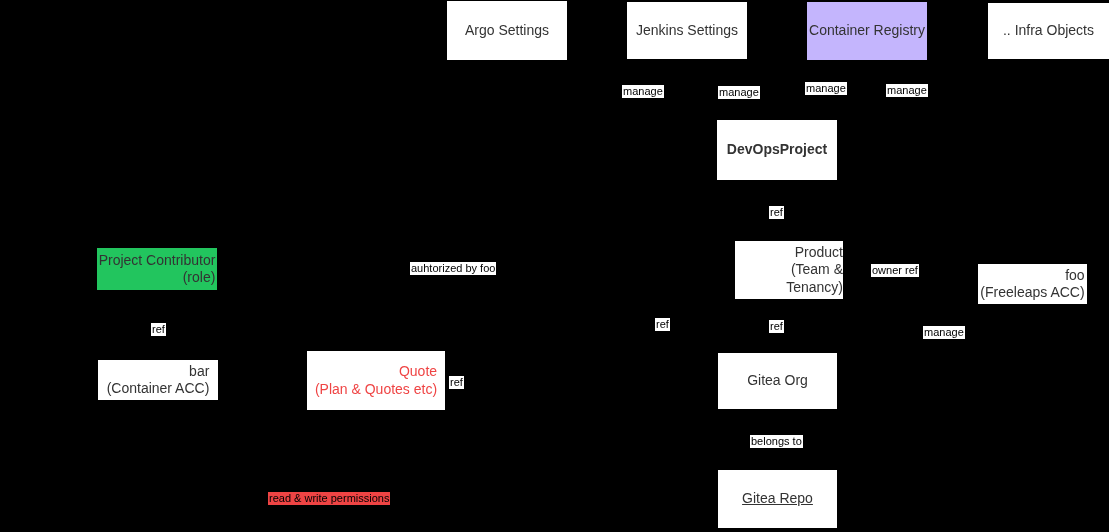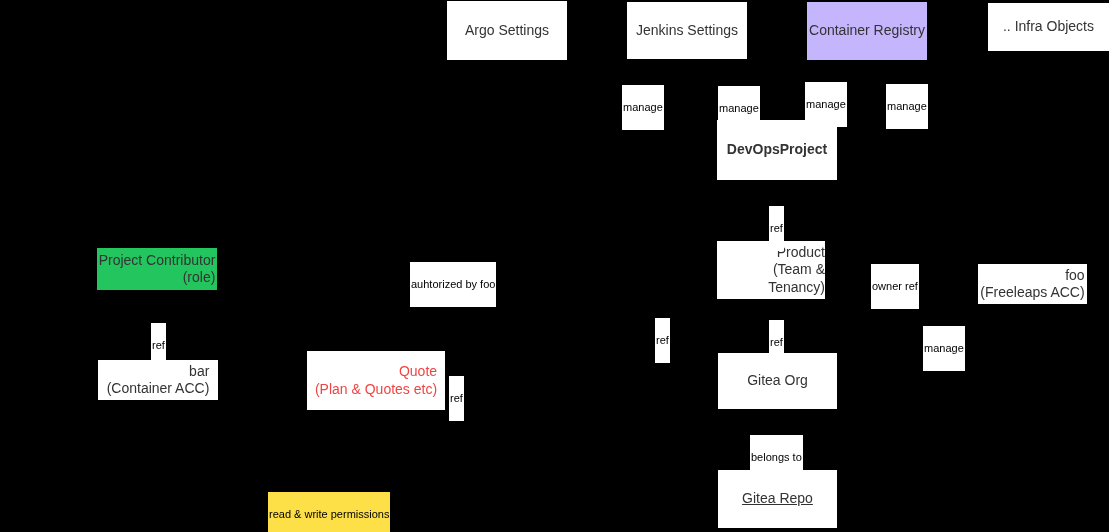--- a/index.html
+++ b/index.html
@@ -27,34 +27,34 @@
     text-align: right;
     white-space: pre-line;
     box-sizing: border-box;
   }
   .edge-label {
     position: absolute;
     background: #ffffff;
     color: #000000;
     font-size: 11px;
     line-height: 13px;
-    padding: 16px 1px;
+    padding: 0 1px;
     white-space: nowrap;
   }
 </style>
 </head>
 <body>
 
 <div class="canvas" style="background: rgb(0, 0, 0);">
     <div class="node" style="left: 447px; top: 1px; width: 120px; height: 59px; background: rgb(255, 255, 255); color: rgb(51, 51, 51);">Argo Settings</div>
     <div class="node" style="left: 627px; top: 2px; width: 120px; height: 57px; background: rgb(255, 255, 255); color: rgb(51, 51, 51);">Jenkins Settings</div>
     <div class="node" style="left: 807px; top: 2px; width: 120px; height: 58px; background: #c4b5fd; color: rgb(51, 51, 51);">Container Registry</div>
-    <div class="node" style="left: 988px; top: 3px; width: 121px; height: 48px; background: rgb(255, 255, 255); color: rgb(51, 51, 51);">.. Infra Objects</div>
+    <div class="node" style="left: 988px; top: 3px; width: 121px; height: 56px; background: rgb(255, 255, 255); color: rgb(51, 51, 51);">.. Infra Objects</div>
     <div class="node" style="left: 717px; top: 120px; width: 120px; height: 60px; background: rgb(255, 255, 255); color: rgb(51, 51, 51); font-weight: bold;">DevOpsProject</div>
-    <div class="node" style="left: 717px; top: 241px; width: 108px; height: 58px; background: rgb(255, 255, 255); color: rgb(51, 51, 51);">Product
+    <div class="node" style="left: 735px; top: 241px; width: 108px; height: 58px; background: rgb(255, 255, 255); color: rgb(51, 51, 51);">Product
 (Team &amp; Tenancy)</div>
     <div class="node" style="left: 978px; top: 250px; width: 109px; height: 40px; background: rgb(255, 255, 255); color: rgb(51, 51, 51); margin-top: 14px;">foo
 (Freeleaps ACC)</div>
     <div class="node" style="left: 97px; top: 248px; width: 120px; height: 42px; background: #22c55e; color: rgb(51, 51, 51);">Project Contributor
 (role)</div>
     <div class="node" style="left: 98px; top: 360px; width: 120px; height: 40px; background: rgb(255, 255, 255); color: rgb(51, 51, 51);">bar
 (Container ACC)</div>
     <div class="node" style="left: 307px; top: 351px; width: 138px; height: 59px; background: rgb(255, 255, 255); color: #ef4444;">Quote
 (Plan &amp; Quotes etc)</div>
     <div class="node" style="left: 718px; top: 353px; width: 119px; height: 56px; background: rgb(255, 255, 255); color: rgb(51, 51, 51);">Gitea Org</div>
@@ -65,14 +65,14 @@
     <span class="edge-label" style="left: 886px; top: 84px; background: rgb(255, 255, 255); color: rgb(0, 0, 0);">manage</span>
     <span class="edge-label" style="left: 769px; top: 206px; background: rgb(255, 255, 255); color: rgb(0, 0, 0);">ref</span>
     <span class="edge-label" style="left: 410px; top: 262px; background: rgb(255, 255, 255); color: rgb(0, 0, 0);">auhtorized by foo</span>
     <span class="edge-label" style="left: 871px; top: 264px; background: rgb(255, 255, 255); color: rgb(0, 0, 0);">owner ref</span>
     <span class="edge-label" style="left: 769px; top: 320px; background: rgb(255, 255, 255); color: rgb(0, 0, 0);">ref</span>
     <span class="edge-label" style="left: 923px; top: 326px; background: rgb(255, 255, 255); color: rgb(0, 0, 0);">manage</span>
     <span class="edge-label" style="left: 151px; top: 323px; background: rgb(255, 255, 255); color: rgb(0, 0, 0);">ref</span>
     <span class="edge-label" style="left: 655px; top: 318px; background: rgb(255, 255, 255); color: rgb(0, 0, 0);">ref</span>
     <span class="edge-label" style="left: 449px; top: 376px; background: rgb(255, 255, 255); color: rgb(0, 0, 0);">ref</span>
     <span class="edge-label" style="left: 750px; top: 435px; background: rgb(255, 255, 255); color: rgb(0, 0, 0);">belongs to</span>
-    <span class="edge-label" style="left: 268px; top: 492px; background: #fde047; color: rgb(0, 0, 0);">read &amp; write permissions</span>
+    <span class="edge-label" style="left: 268px; top: 492px; background: #ef4444; color: rgb(0, 0, 0);">read &amp; write permissions</span>
   </div>
 
 </body></html>

